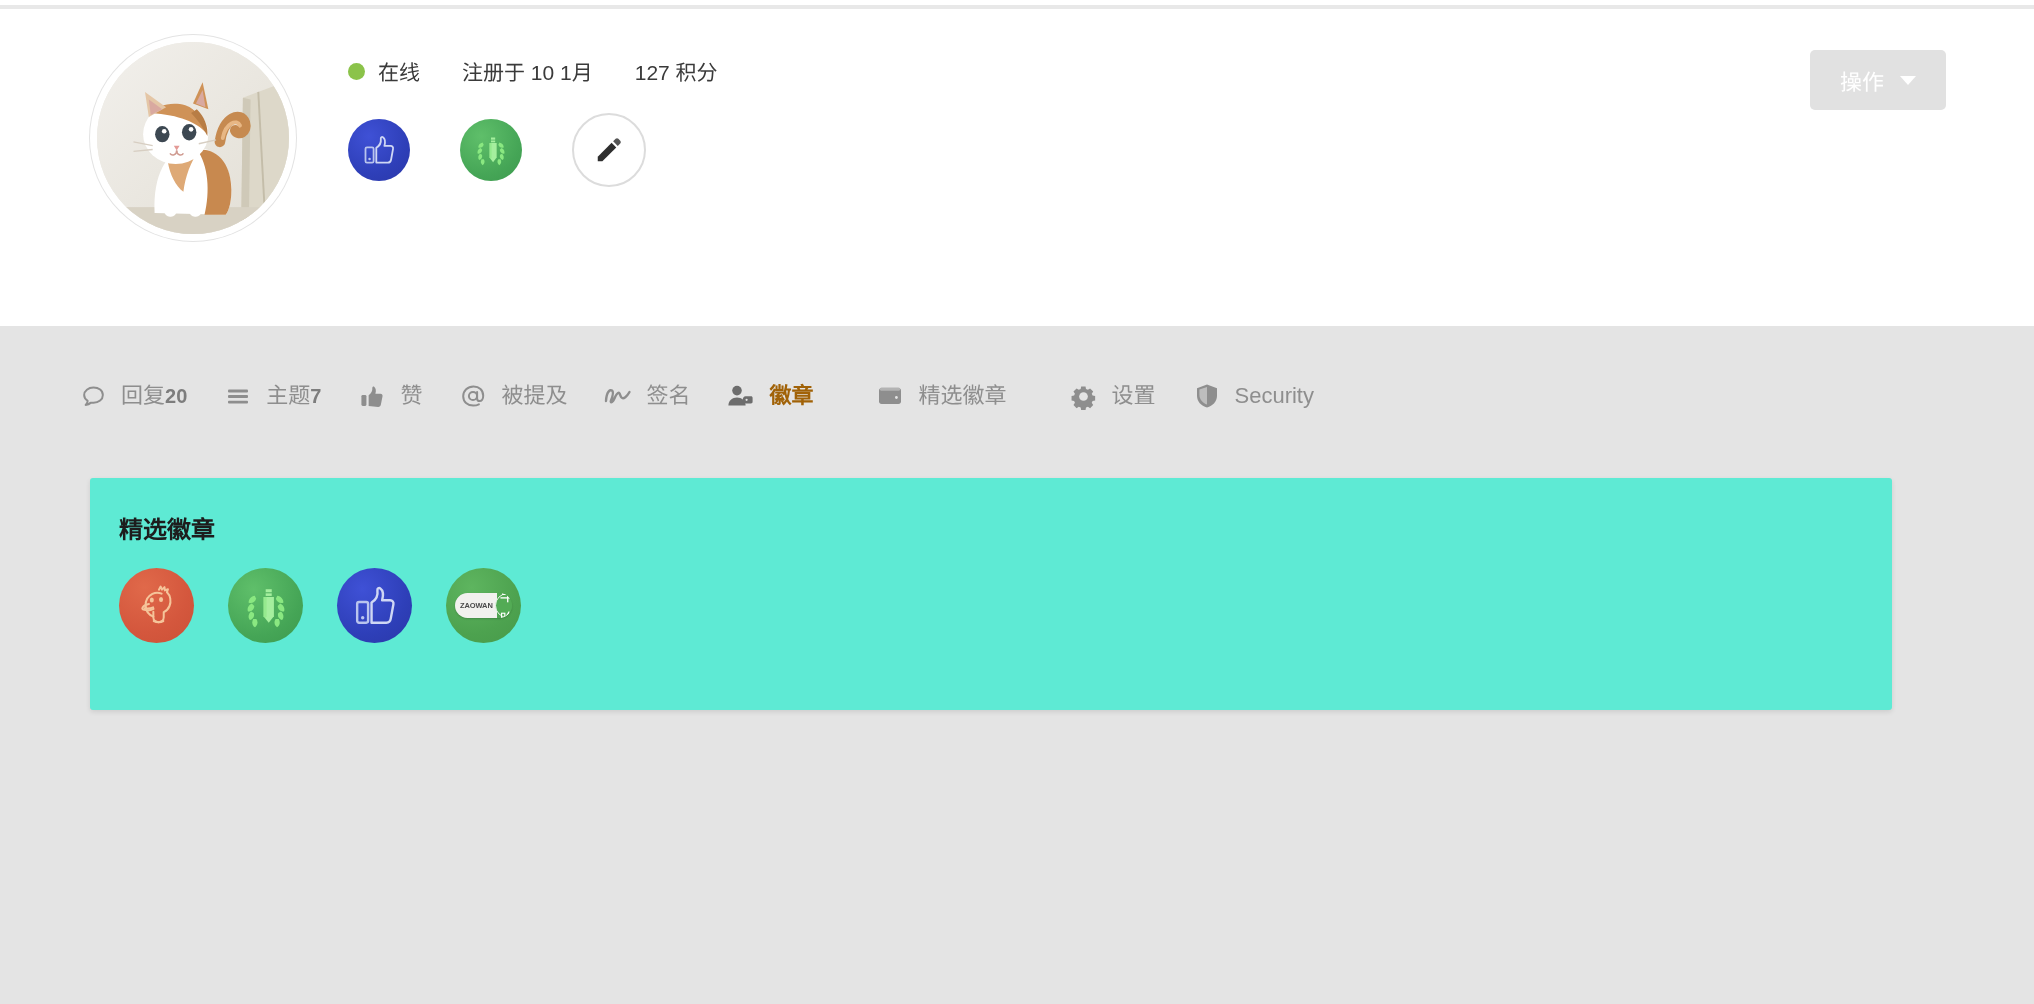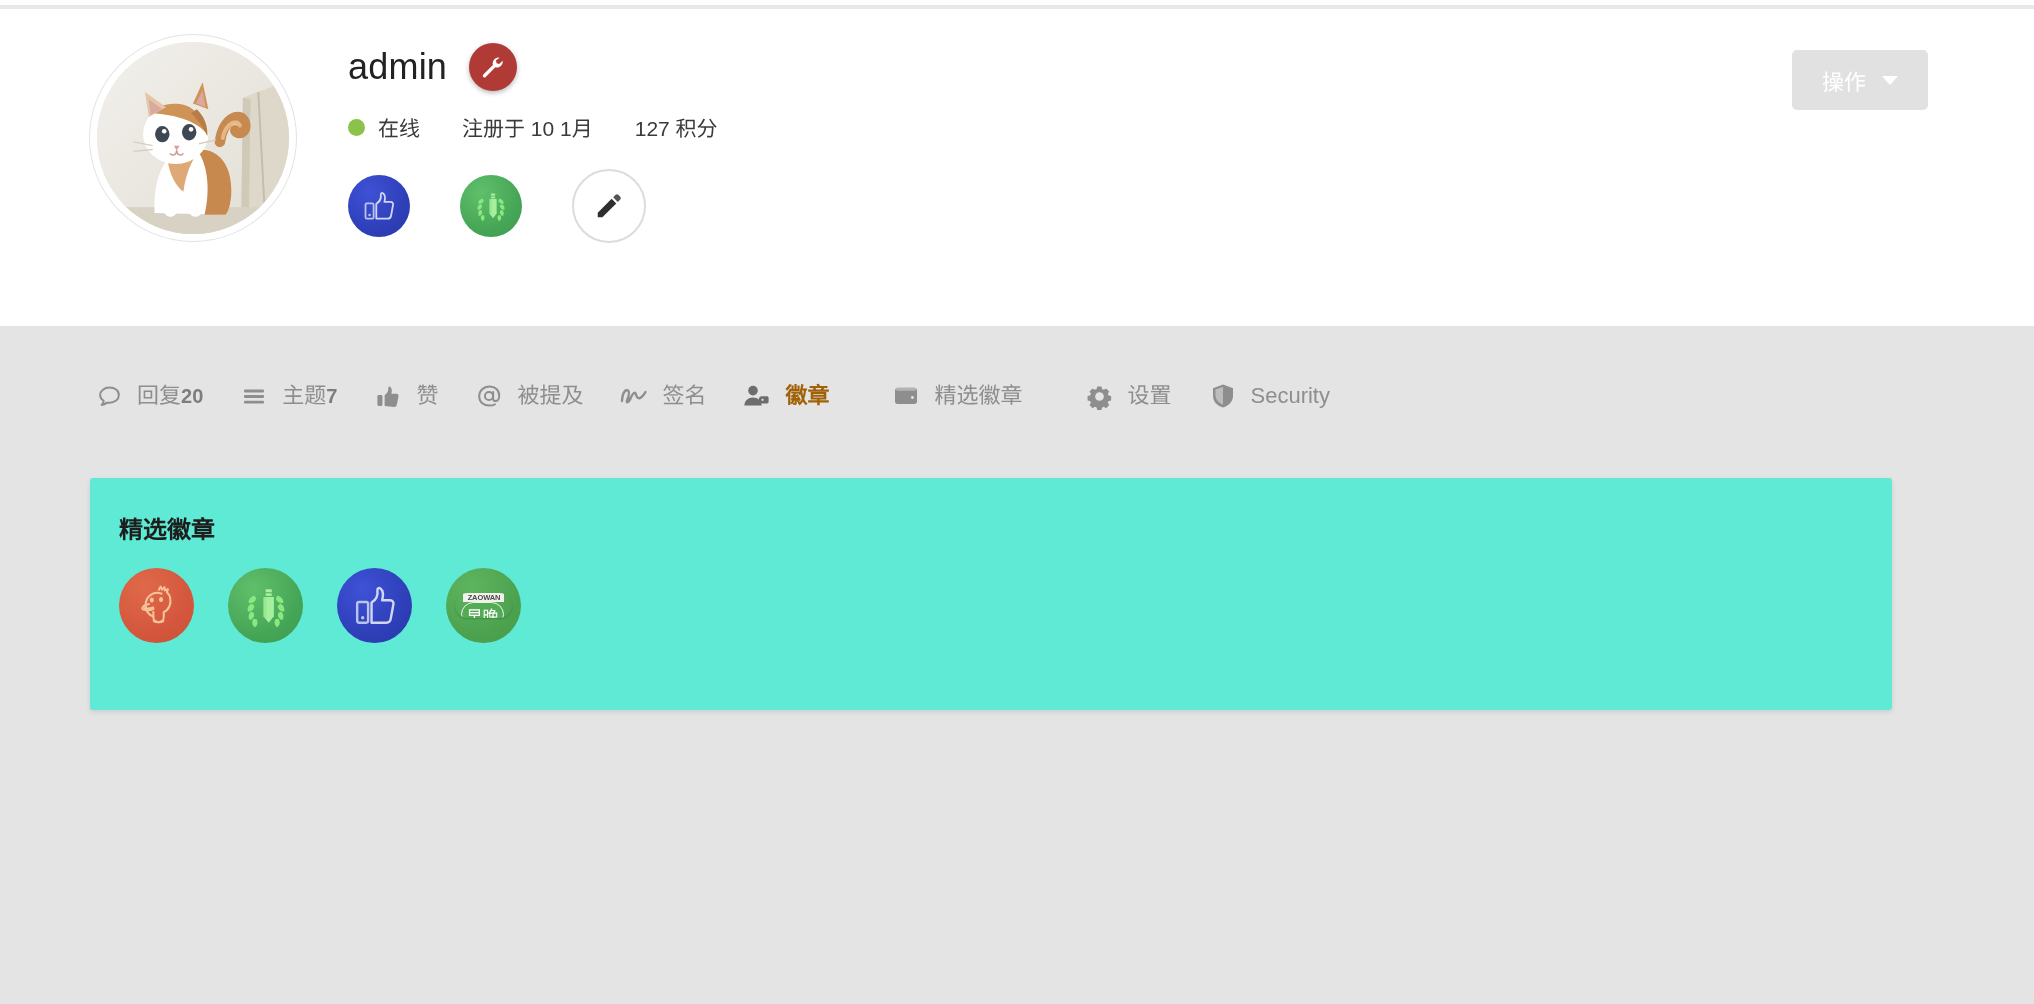--- a/index.html
+++ b/index.html
@@ -147,21 +147,21 @@
   
   .navbar {
     position: absolute;
     top: 326px; left: 0;
     width: 2034px;
     height: 140px;
     background: #e4e4e4;
   }
   .nav-inner {
     position: absolute;
-    left: 94px;
+    left: 78px;
     top: 48px;
     display: flex;
     align-items: flex-start;
     height: 44px;
   }
   .nav-item {
     display: flex;
     align-items: center;
     height: 44px;
     margin-right: 36px;
@@ -241,21 +241,20 @@
 
   
   .pill {
     width: 57px;
     height: 25px;
     border-radius: 13px;
     display: flex;
     align-items: center;
     overflow: hidden;
     box-shadow: 0 1px 2px rgba(0,0,0,.18);
-    flex-direction: column;
   }
   .pill-left {
     background: #f1f1ee;
     color: #4a4a4a;
     font-size: 7.5px;
     font-weight: bold;
     letter-spacing: -0.1px;
     height: 100%;
     display: flex;
     align-items: center;
@@ -276,21 +275,21 @@
     justify-content: center;
     padding: 0 4px;
     box-sizing: border-box;
     margin-left: -2px;
     flex: 1;
   }
 
   
   .actions-btn {
     position: absolute;
-    right: 106px;
+    right: 88px;
     top: 41px;
     height: 60px;
     min-width: 136px;
     background: #e1e1e1;
     border: none;
     border-radius: 5px;
     color: #ffffff;
     font-size: 22px;
     font-family: "Liberation Sans", "DejaVu Sans", sans-serif;
     display: flex;
@@ -361,28 +360,20 @@
         <path d="M83 113 C83 118 88 119 90 116" stroke="#cf9a90" stroke-width="1.6" fill="none"></path>
 
         <line x1="58" y1="108" x2="38" y2="104" stroke="#d7cec2" stroke-width="1.4"></line>
         <line x1="58" y1="112" x2="38" y2="114" stroke="#d7cec2" stroke-width="1.4"></line>
         <line x1="106" y1="106" x2="124" y2="102" stroke="#d7cec2" stroke-width="1.4"></line>
       </svg>
     </div>
   </div>
 
   <div class="identity">
-    <div class="name-row">
-      <div class="username">admin</div>
-      <div class="role-badge">
-        <svg viewBox="0 0 24 24" aria-hidden="true">
-          <path fill="#ffffff" d="M20.1 4.6a5.6 5.6 0 0 0-6.5 7.1L4.3 21a1.6 1.6 0 0 0 0 2.3l.0 0a1.6 1.6 0 0 0 2.3 0l9.3-9.3a5.6 5.6 0 0 0 7.1-6.5l-3.2 3.2-2.6-.7-.7-2.6z" transform="translate(-1 -1) scale(.95)"></path>
-        </svg>
-      </div>
-    </div>
 
     <div class="meta-row">
       <span class="status-dot"></span>
       <span class="meta-item">在线</span>
       <span class="meta-gap-a"></span>
       <span class="meta-item">注册于 10 1月</span>
       <span class="meta-gap-b"></span>
       <span class="meta-item">127 积分</span>
     </div>
 

